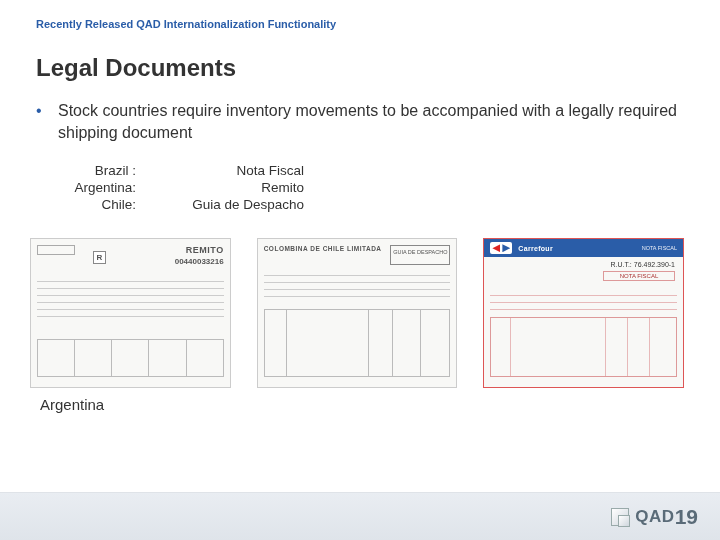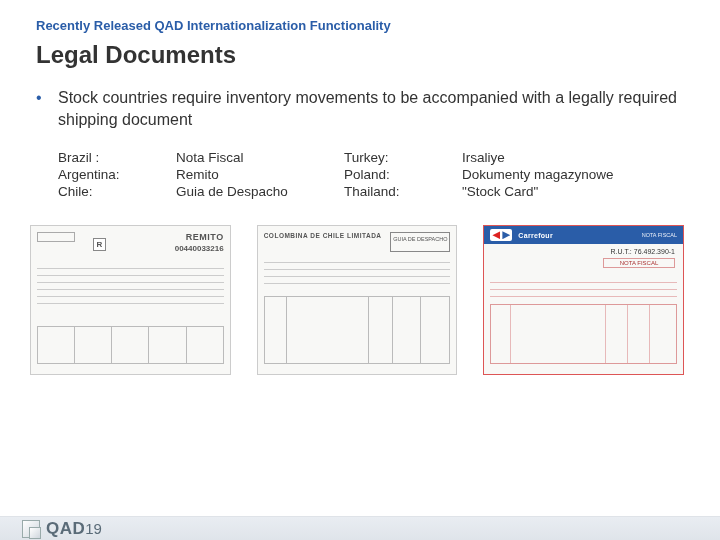--- a/index.html
+++ b/index.html
@@ -1,48 +1,48 @@
 <!DOCTYPE html>
 <html><head>
 <meta charset="utf-8">
 <style>
   * { box-sizing: border-box; margin: 0; padding: 0; }
   html, body { width: 720px; height: 540px; font-family: Arial, Helvetica, sans-serif; background: #fff; color: #333; overflow: hidden; }
   .slide { position: relative; width: 720px; height: 540px; padding: 18px 36px 0 36px; }
-  .pre-title { color: #2a5da8; font-size: 13px; font-weight: bold; margin-bottom: 8px; }
+  .pre-title { color: #2a5da8; font-size: 11px; font-weight: bold; margin-bottom: 24px; }
   .title { color: #333; font-size: 24px; font-weight: bold; margin-bottom: 18px; }
   .bullet-row { display: flex; font-size: 16px; color: #333; margin-bottom: 20px; line-height: 1.35; }
   .bullet-dot { color: #2a5da8; width: 22px; flex: 0 0 22px; font-size: 16px; }
-  .country-table { display: flex; gap: 40px; margin-left: 22px; margin-bottom: 26px; font-size: 13.5px; }
+  .country-table { display: flex; gap: 40px; margin-left: 22px; margin-bottom: 26px; font-size: 13.5px; text-align: right; }
   .ct-col { display: flex; flex-direction: column; gap: 2px; }
   .ct-col.labels { min-width: 78px; }
   .ct-col.docs { min-width: 128px; }
   .docs-row { display: flex; gap: 26px; margin-left: -6px; }
   .doc-thumb { width: 215px; height: 150px; border: 1px solid #ccc; background: #f8f8f6; position: relative; overflow: hidden; }
   .doc-thumb.brazil { border-color: #d55; }
   .doc-header-line { position: absolute; top: 6px; left: 6px; right: 6px; font-size: 5.5px; color: #555; }
   .doc-big { font-size: 9px; font-weight: bold; letter-spacing: 0.5px; }
   .doc-lines { position: absolute; top: 30px; left: 6px; right: 6px; }
   .doc-lines div { border-bottom: 0.5px solid #ccc; height: 7px; font-size: 5px; color: #888; }
   .doc-table { position: absolute; bottom: 10px; left: 6px; right: 6px; height: 38px; border: 0.5px solid #bbb; display: flex; font-size: 5px; color: #888; }
   .doc-table > div { border-right: 0.5px solid #bbb; flex: 1; }
   .doc-table > div:last-child { border-right: none; }
   .carrefour-band { position: absolute; top: 0; left: 0; right: 0; height: 18px; background: #2a5da8; display: flex; align-items: center; padding: 0 6px; }
   .carrefour-logo { width: 22px; height: 12px; background: #fff; border-radius: 2px; position: relative; }
   .carrefour-logo::before { content: ""; position: absolute; left: 2px; top: 2px; width: 8px; height: 8px; background: #d22; clip-path: polygon(100% 0, 0 50%, 100% 100%); }
   .carrefour-logo::after { content: ""; position: absolute; right: 2px; top: 2px; width: 8px; height: 8px; background: #2a5da8; clip-path: polygon(0 0, 100% 50%, 0 100%); }
   .carrefour-text { color: #fff; font-size: 7px; margin-left: 6px; font-weight: bold; letter-spacing: 0.3px; }
   .captions-row { display: flex; gap: 26px; margin-left: -6px; margin-top: 8px; }
   .caption { width: 215px; text-align: left; font-size: 15px; color: #333; padding-left: 10px; }
-  .footer { position: absolute; left: 0; right: 0; bottom: 0; height: 24px; background: linear-gradient(#e9edf2, #dfe4ea); border-top: 1px solid #dfe3e8; display: flex; align-items: center; justify-content: flex-start; padding: 0 22px; }
+  .footer { position: absolute; left: 0; right: 0; bottom: 0; height: 48px; background: linear-gradient(#e9edf2, #dfe4ea); border-top: 1px solid #dfe3e8; display: flex; align-items: center; justify-content: flex-end; padding: 0 22px; }
   .qad-logo { display: flex; align-items: center; gap: 6px; }
   .qad-square { width: 18px; height: 18px; border: 1.5px solid #9aa; background: linear-gradient(135deg, #fff, #cfd6dd); position: relative; }
   .qad-square::after { content: ""; position: absolute; right: -2px; bottom: -2px; width: 10px; height: 10px; border: 1.5px solid #9aa; background: linear-gradient(135deg, #fff, #cfd6dd); }
   .qad-text { font-size: 17px; font-weight: bold; color: #5a6b78; letter-spacing: 0.5px; }
-  .page-num { font-size: 15px; color: #5a6b78; }
+  .page-num { font-size: 21px; color: #5a6b78; font-weight: bold; }
   .rbox { position:absolute; top:6px; left:56px; width:13px; height:13px; border:0.5px solid #888; display:flex; align-items:center; justify-content:center; font-size:8px; font-weight:bold; background:#fff; }
 </style>
 </head>
 <body>
 
 <div class="slide">
 
   <div class="pre-title">Recently Released QAD Internationalization Functionality</div>
   <div class="title">Legal Documents</div>
 
@@ -54,30 +54,20 @@
   <div class="country-table">
     <div class="ct-col labels">
       <div>Brazil :</div>
       <div>Argentina:</div>
       <div>Chile:</div>
     </div>
     <div class="ct-col docs">
       <div>Nota Fiscal</div>
       <div>Remito</div>
       <div>Guia de Despacho</div>
-    </div>
-    <div class="ct-col labels">
-      <div>Turkey:</div>
-      <div>Poland:</div>
-      <div>Thailand:</div>
-    </div>
-    <div class="ct-col docs">
-      <div>Irsaliye</div>
-      <div>Dokumenty magazynowe</div>
-      <div>"Stock Card"</div>
     </div>
   </div>
 
   <div class="docs-row">
 
     <div class="doc-thumb">
       <div class="doc-header-line">
         <span style="display:inline-block;width:38px;height:10px;border:0.5px solid #aaa;"></span>
         <div class="rbox">R</div>
         <span style="position:absolute; right:0; top:0;" class="doc-big">REMITO</span>
@@ -138,20 +128,21 @@
         <div style="flex:1; border-right:0.5px solid #e7b9b9;"></div>
         <div style="flex:0 0 22px; border-right:0.5px solid #e7b9b9;"></div>
         <div style="flex:0 0 22px; border-right:0.5px solid #e7b9b9;"></div>
         <div style="flex:0 0 26px;"></div>
       </div>
     </div>
 
   </div>
 
   <div class="captions-row">
+    <div class="caption">Argentina</div>
   </div>
 
   <div class="footer">
     <div class="qad-logo">
       <div class="qad-square"></div>
       <div class="qad-text">QAD</div>
     </div>
     <div class="page-num">19</div>
   </div>
 

